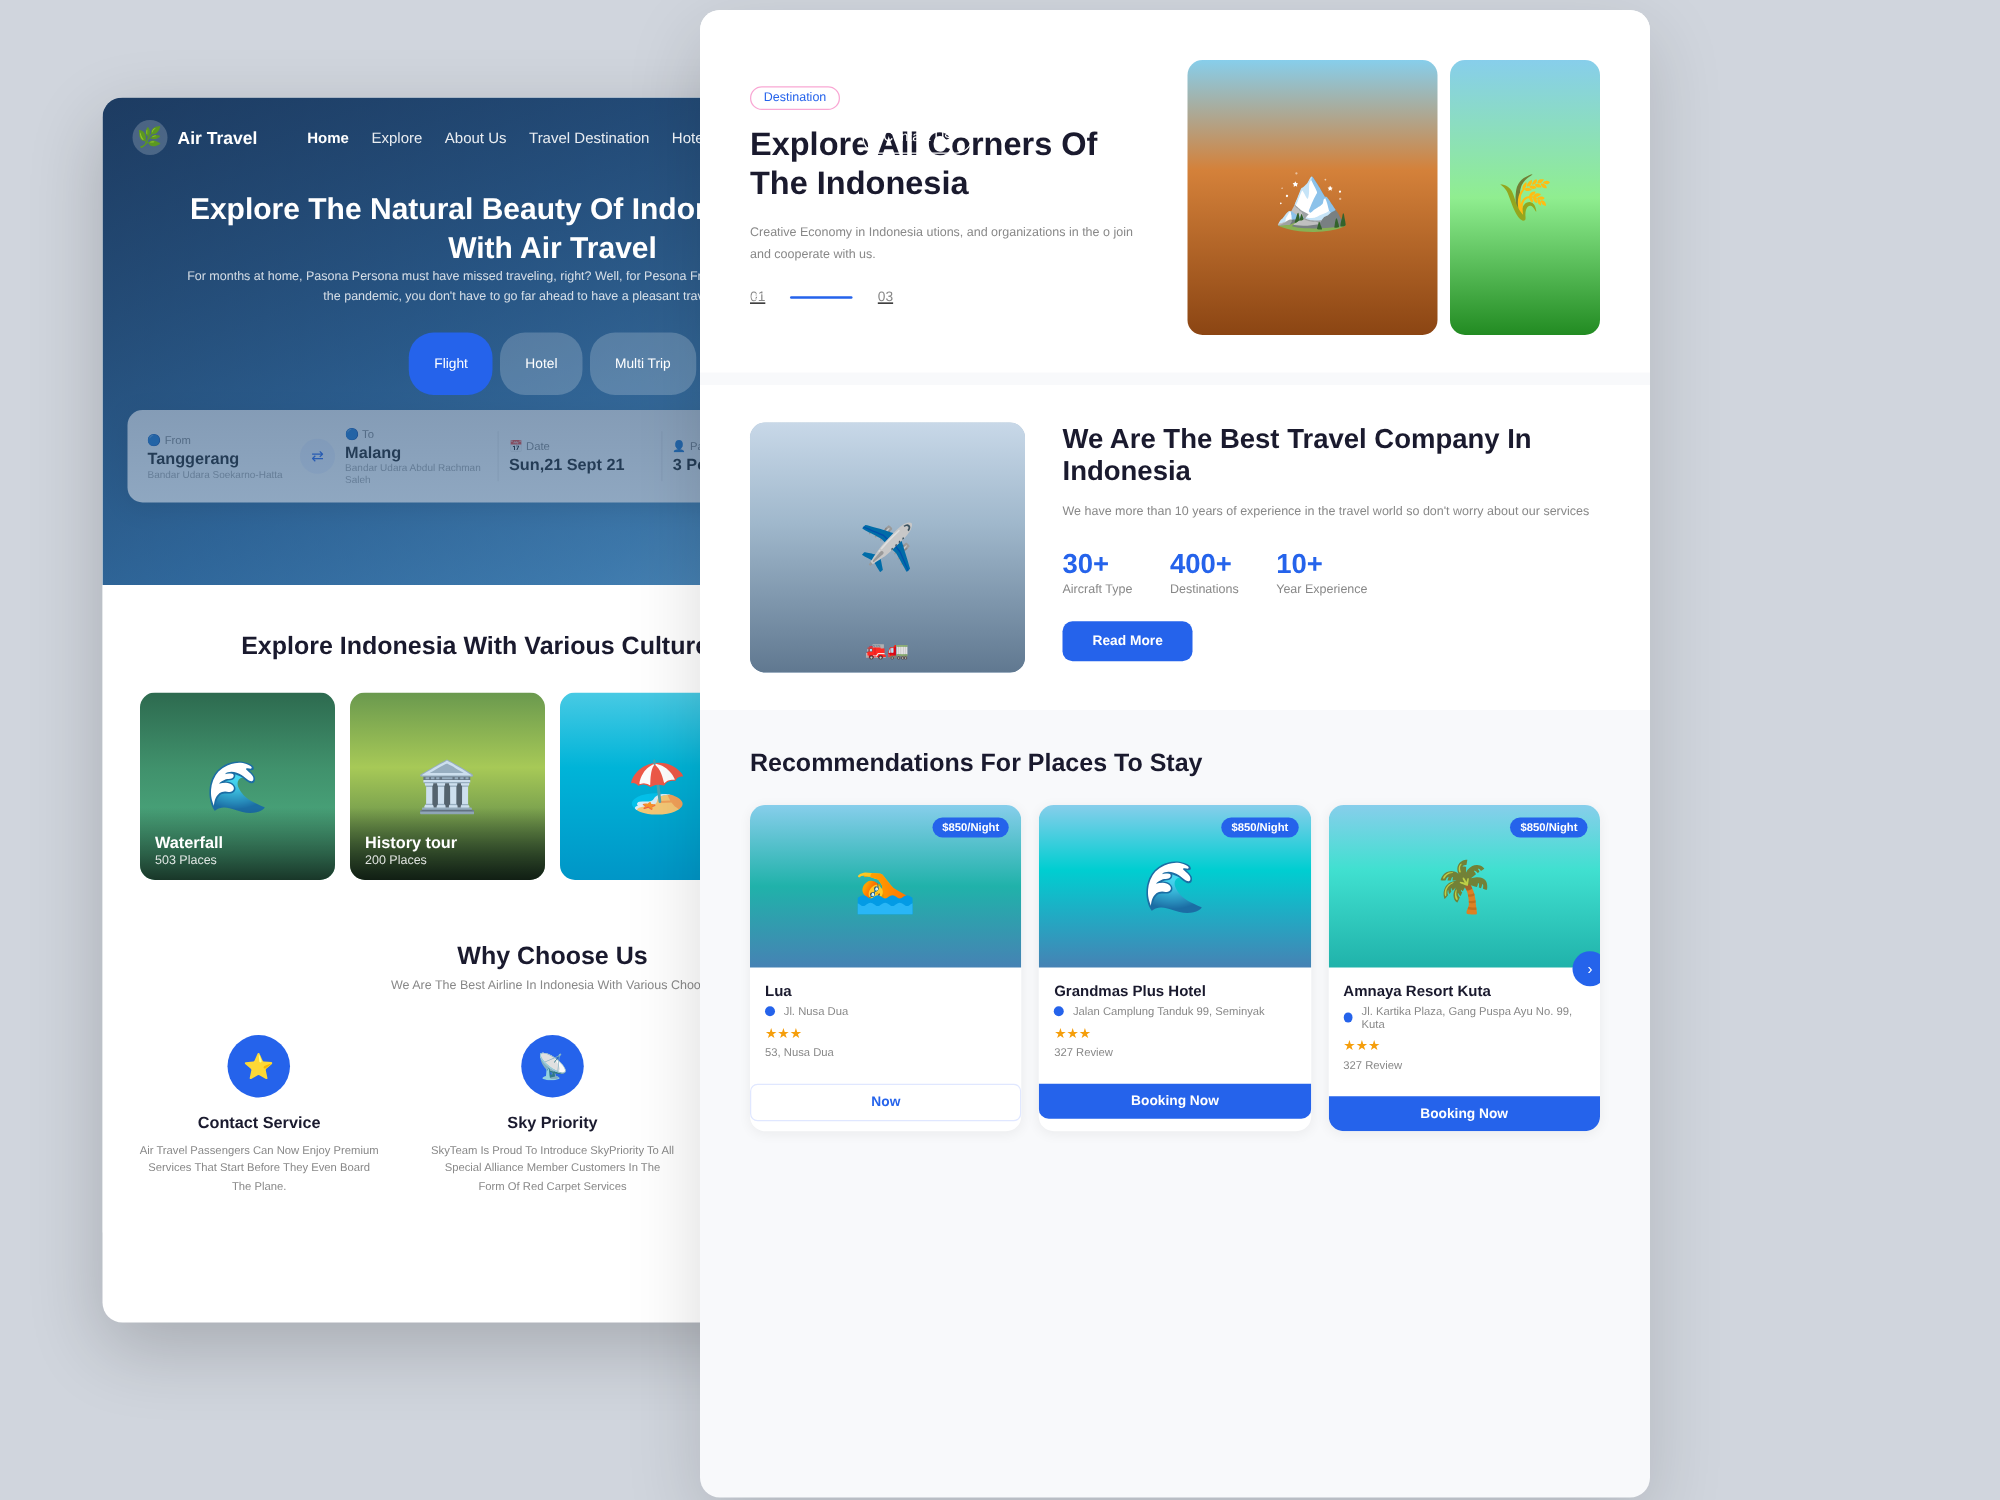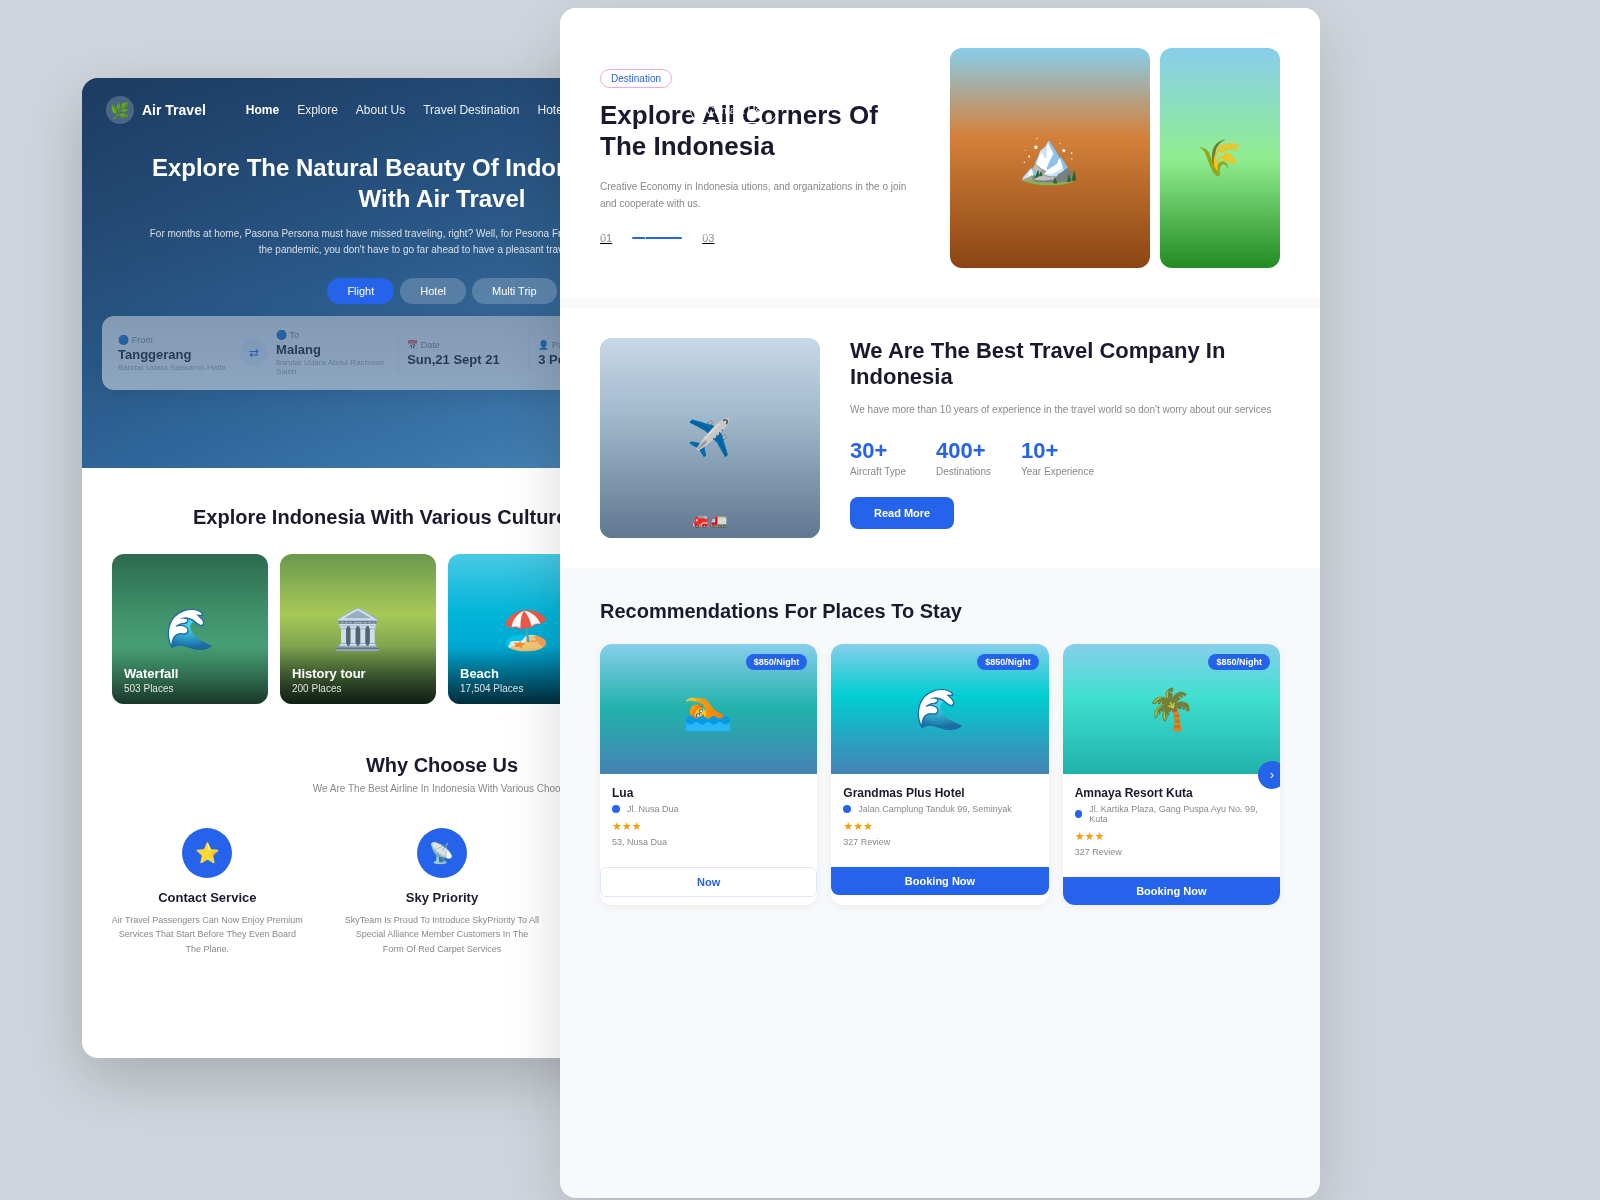--- a/index.html
+++ b/index.html
@@ -93,38 +93,38 @@
       position: relative;
       z-index: 10;
       text-align: center;
       padding: 10px 60px 0;
     }
     .hero-title {
       color: #fff;
       font-size: 24px;
       font-weight: 700;
       line-height: 1.3;
-      margin-bottom: 12px;
+      margin-bottom: 0;
     }
     .hero-desc {
       color: rgba(255,255,255,0.8);
       font-size: 10px;
       line-height: 1.6;
       margin-bottom: 20px;
     }
 
     
     .search-tabs {
       display: flex;
       gap: 0;
       justify-content: center;
       margin-bottom: 12px;
     }
     .tab-btn {
-      padding: 7px 20px;
+      padding: 19px 20px;
       border: none;
       background: rgba(255,255,255,0.2);
       color: #fff;
       font-size: 11px;
       cursor: pointer;
       border-radius: 20px;
       margin: 0 3px;
     }
     .tab-btn.active {
       background: #2563eb;
@@ -648,24 +648,20 @@
       </div>
       <div class="place-card">
         <div class="place-img history">🏛️</div>
         <div class="place-overlay">
           <div class="place-name">History tour</div>
           <div class="place-count">200 Places</div>
         </div>
       </div>
       <div class="place-card">
         <div class="place-img beach">🏖️</div>
-        <div class="place-overlay">
-          <div class="place-name">Beach</div>
-          <div class="place-count">17,504 Places</div>
-        </div>
       </div>
       <div class="place-card">
         <div class="place-img culture">🎭</div>
         <div class="place-overlay">
           <div class="place-name">Culture</div>
           <div class="place-count">819 Culture</div>
         </div>
       </div>
     </div>
   </div>

